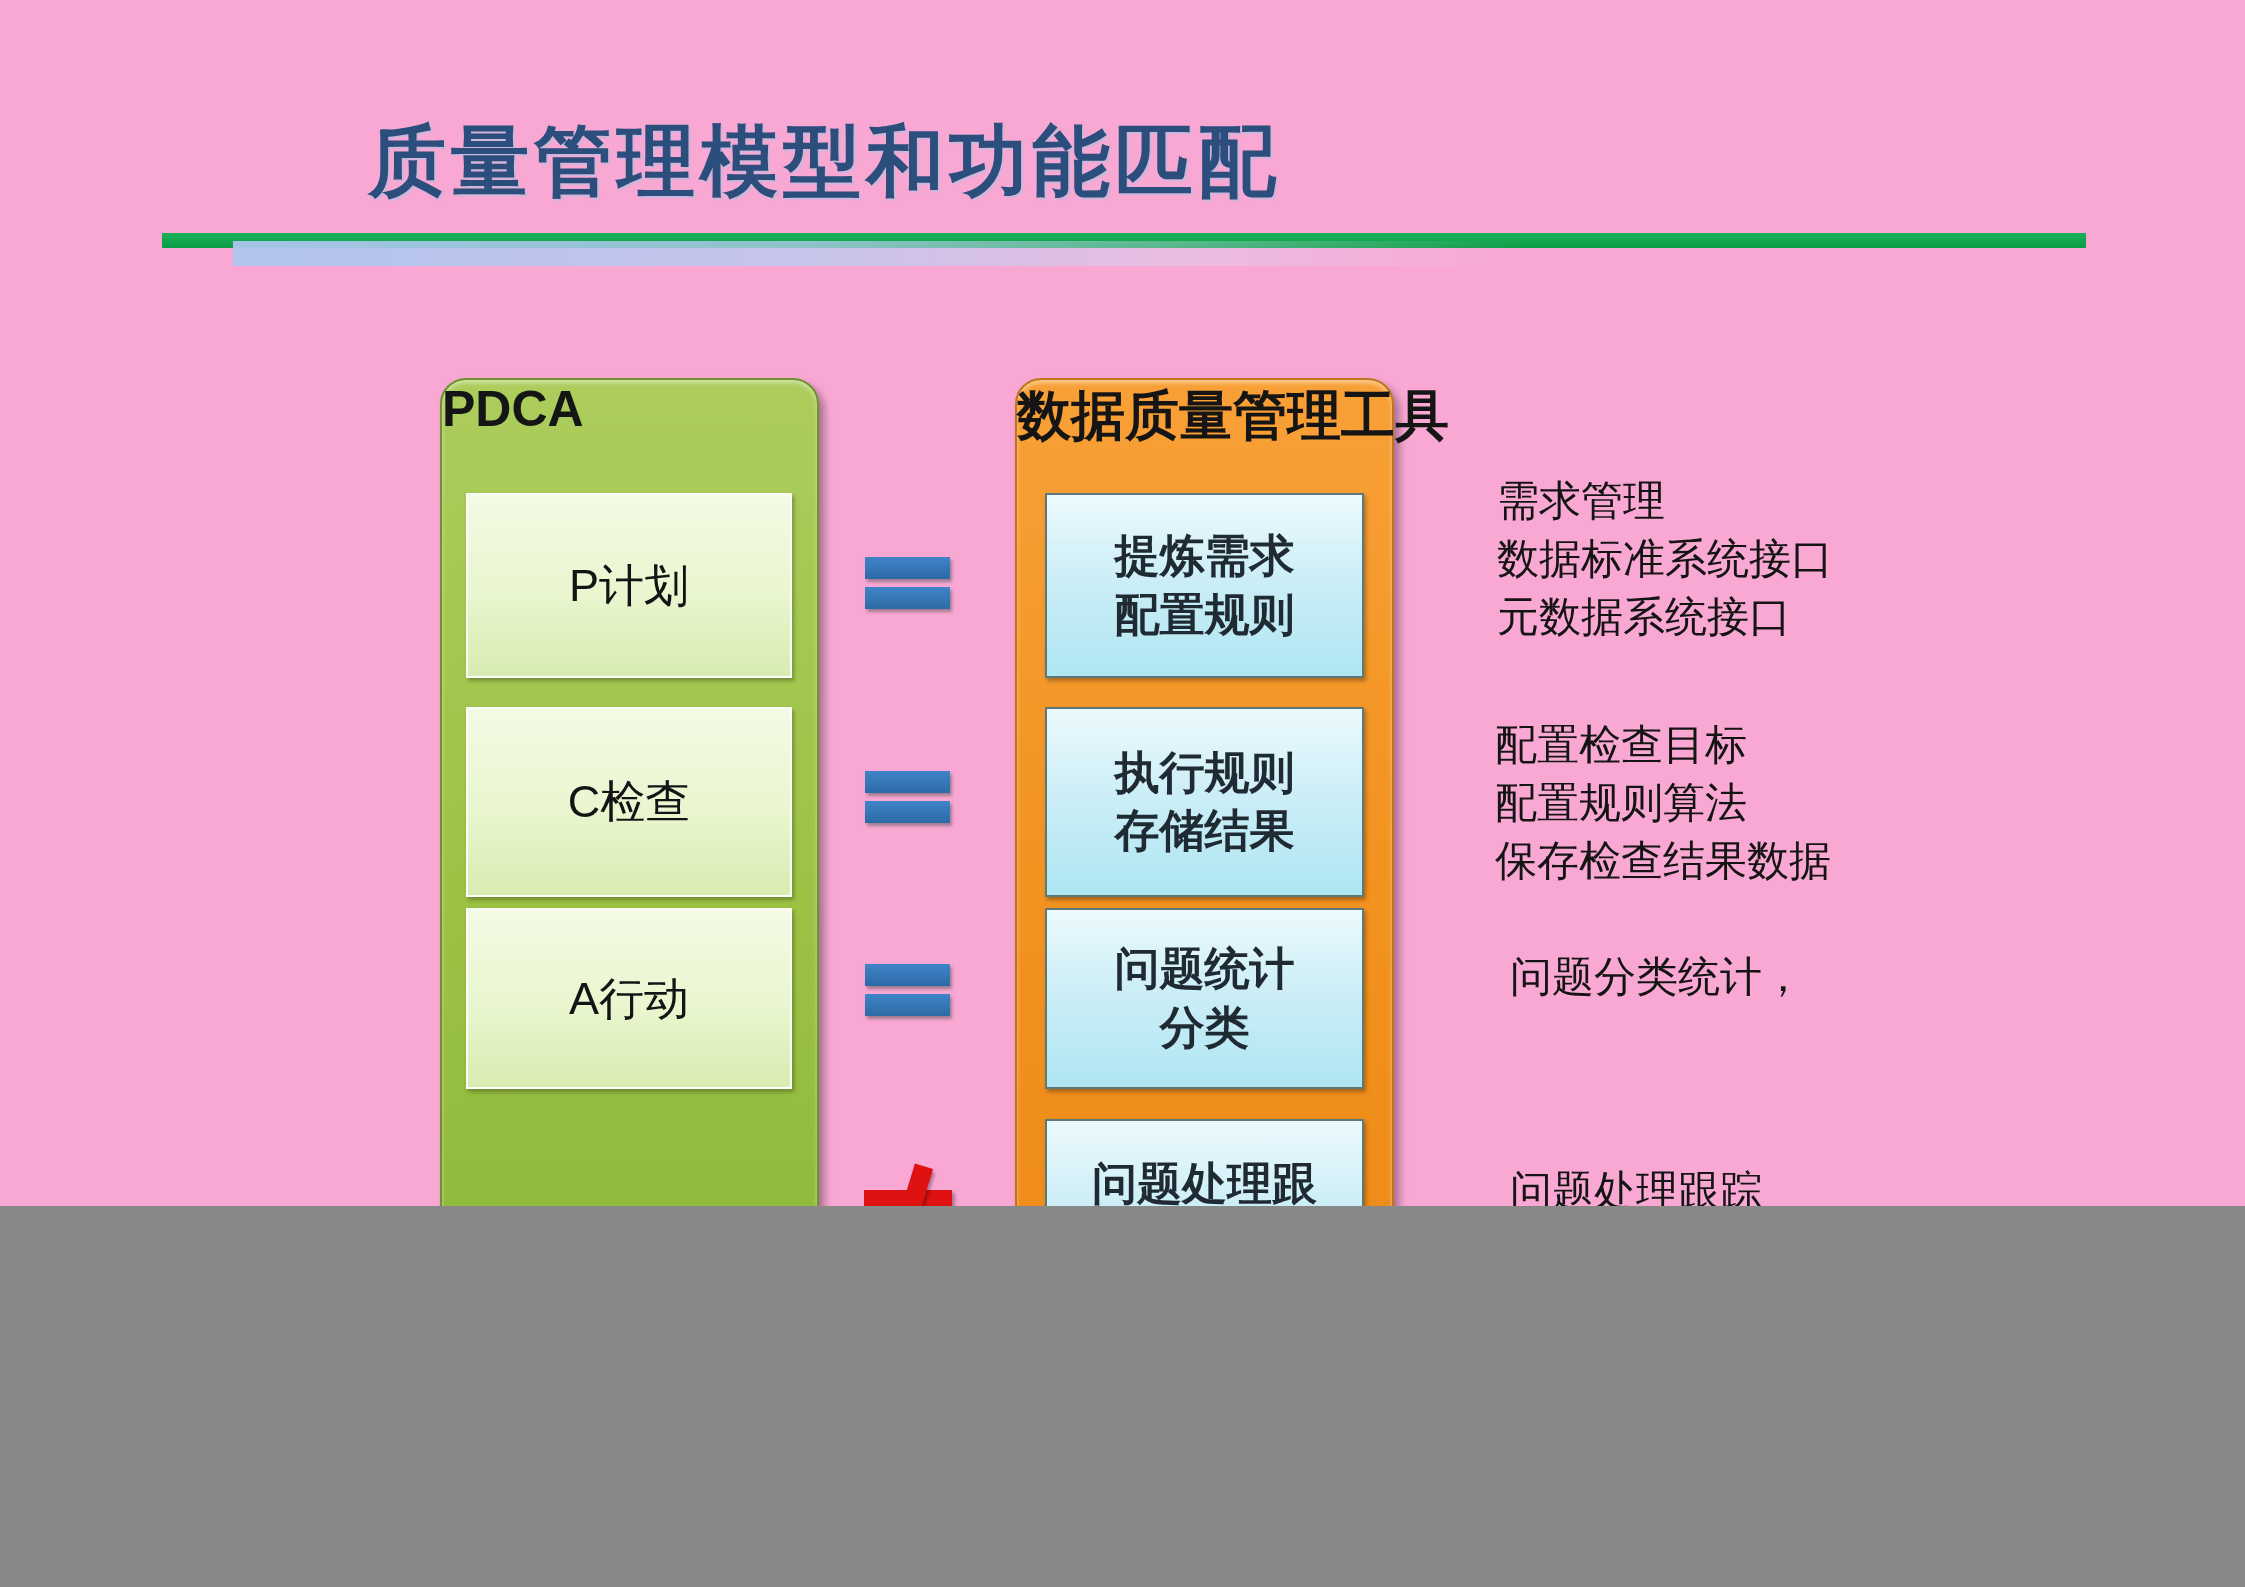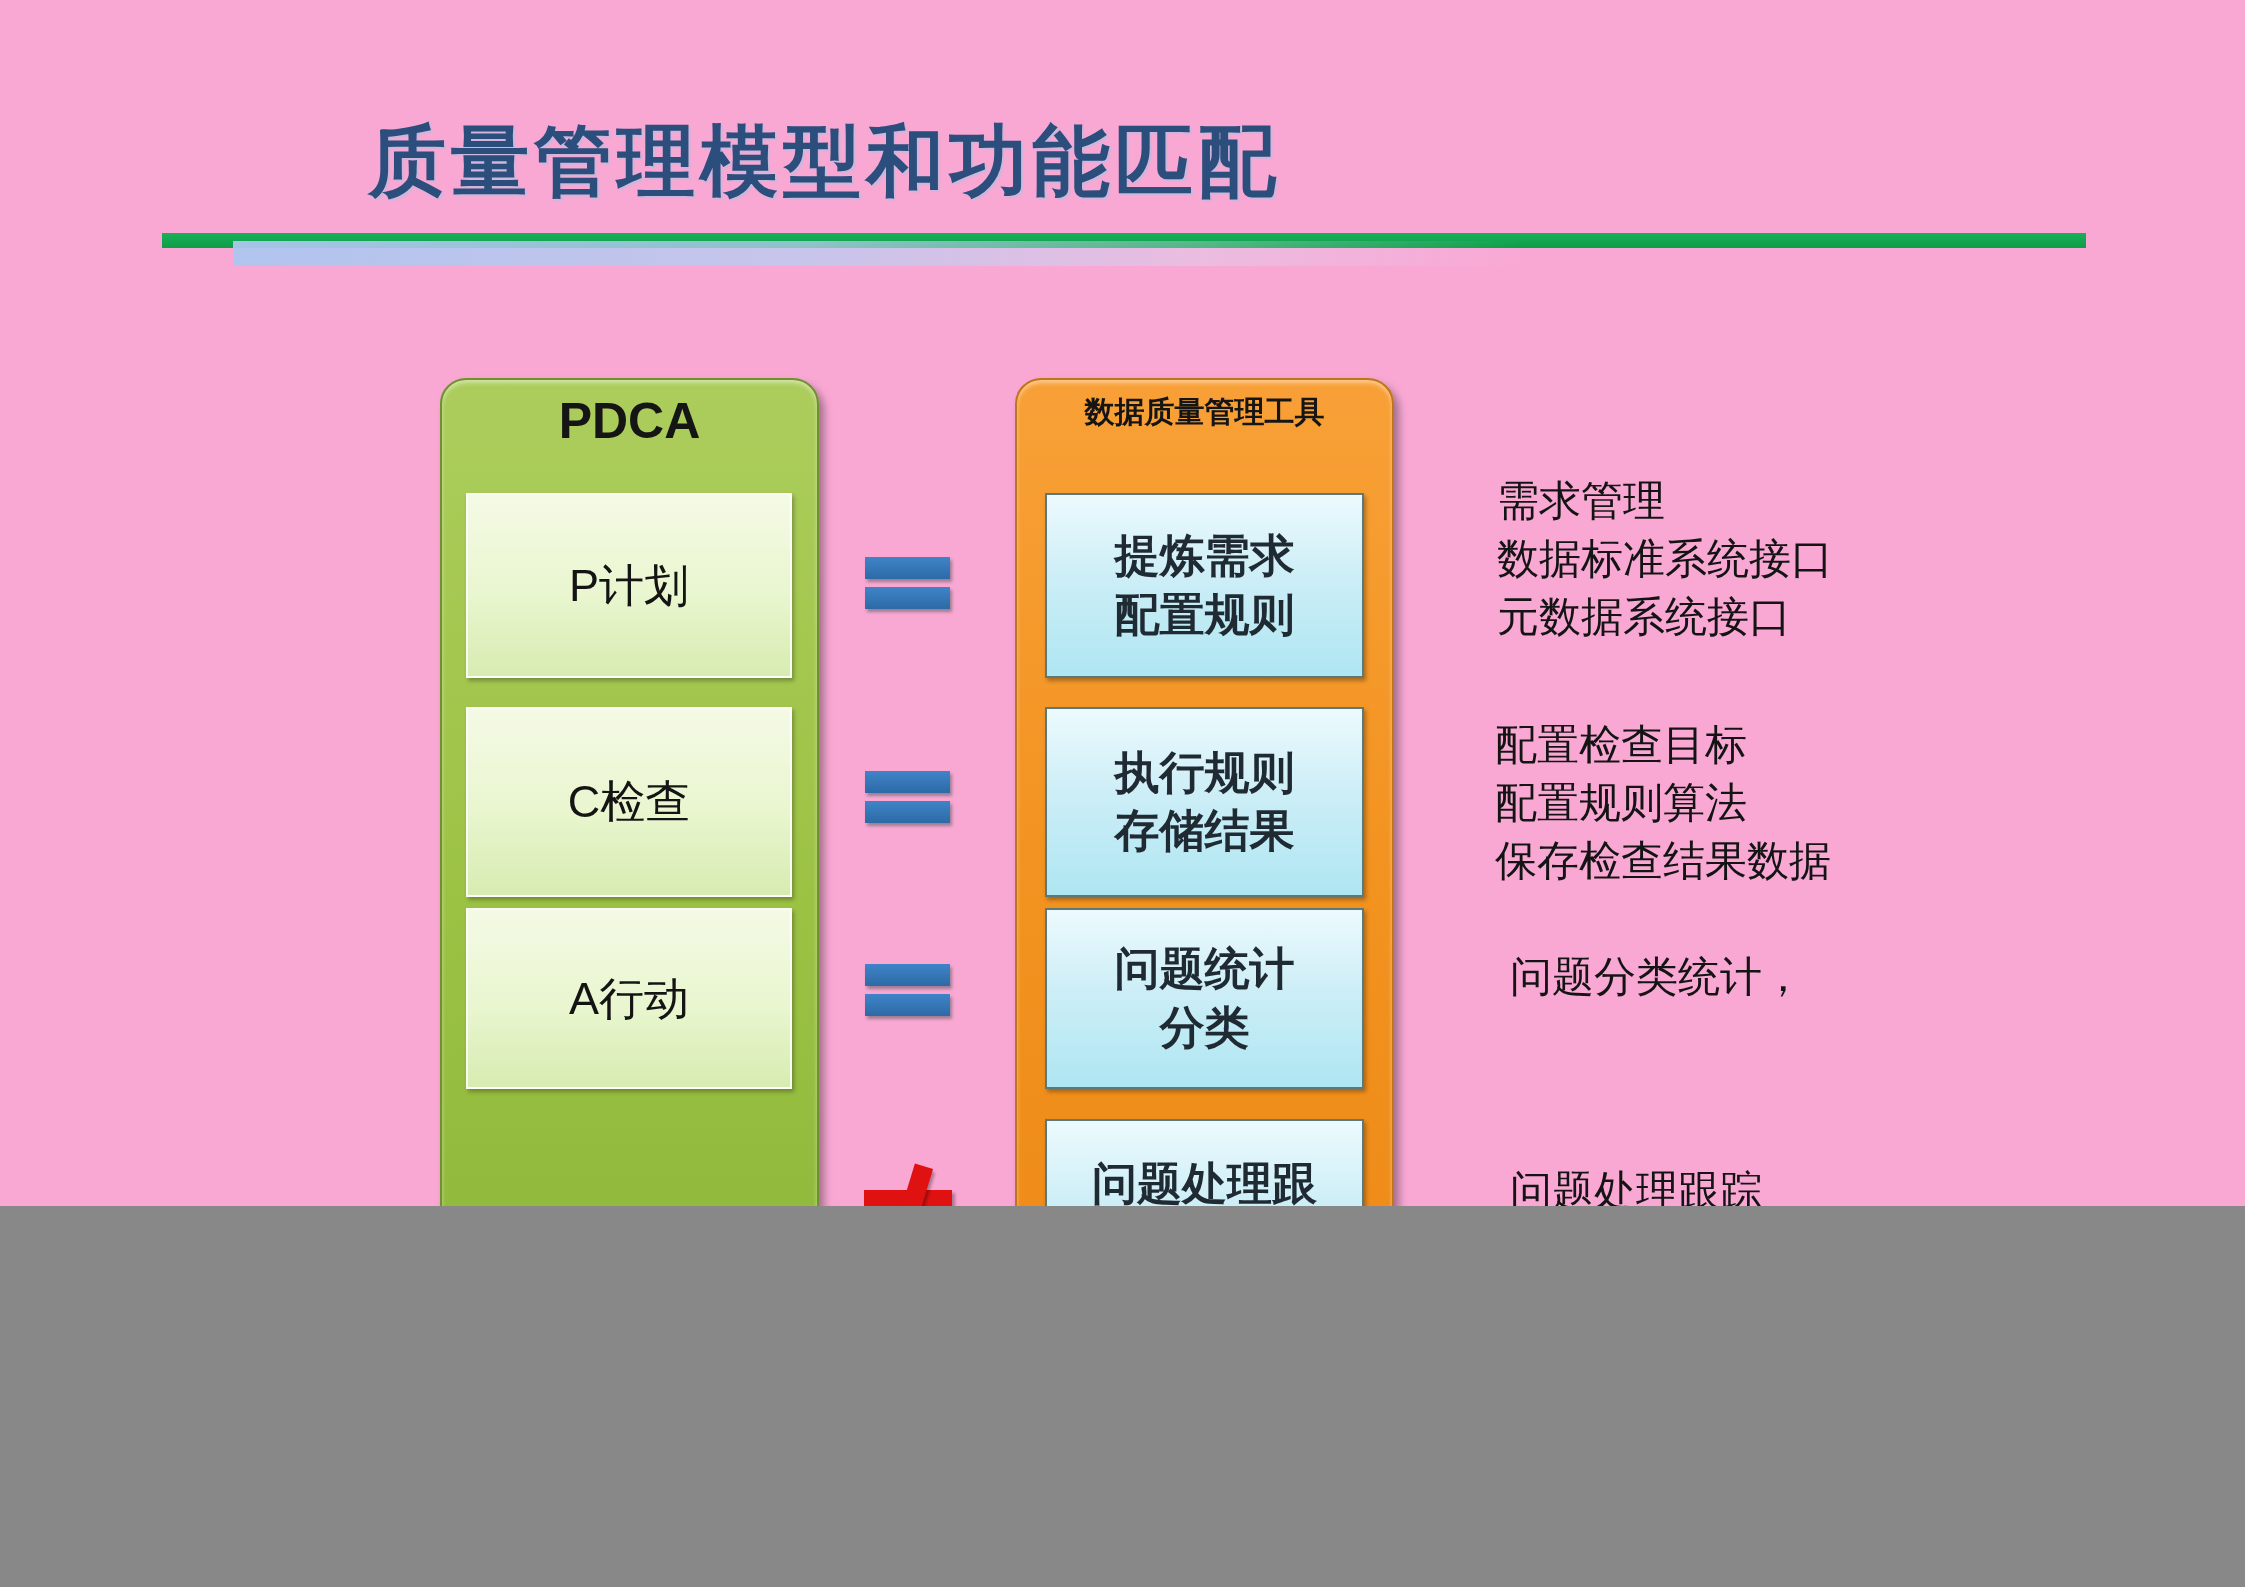--- a/index.html
+++ b/index.html
@@ -32,28 +32,28 @@
     left:440px;
     background:linear-gradient(180deg,#accd5c 0%,#9cc244 55%,#8db83a 100%);
     border:2px solid #6f9130;
   }
   .panel.orange{
     left:1015px;
     background:linear-gradient(180deg,#f8a037 0%,#f2921f 55%,#ee8a18 100%);
     border:2px solid #c1751a;
   }
   .panel-header{
-    position:absolute;top:12px;left:0;width:100%;text-align:center;
+    position:absolute;top:0;left:0;width:100%;
     color:#151515;
   }
   .panel.green .panel-header{
     font-family:"Liberation Sans",sans-serif;font-weight:600;font-size:50px;
   }
   .panel.orange .panel-header{
-    font-family:"Liberation Serif",serif;font-weight:700;font-size:30px;
+    font-family:"Liberation Serif",serif;font-weight:700;font-size:54px;
     white-space:nowrap;letter-spacing:0px;
   }
   
   .inner-box{
     position:absolute;display:flex;flex-direction:column;
     align-items:center;justify-content:center;text-align:center;
   }
   .inner-box:nth-of-type(2){top:113px;height:181px;}
   .inner-box:nth-of-type(3){top:327px;height:186px;}
   .inner-box:nth-of-type(4){top:528px;height:177px;}

